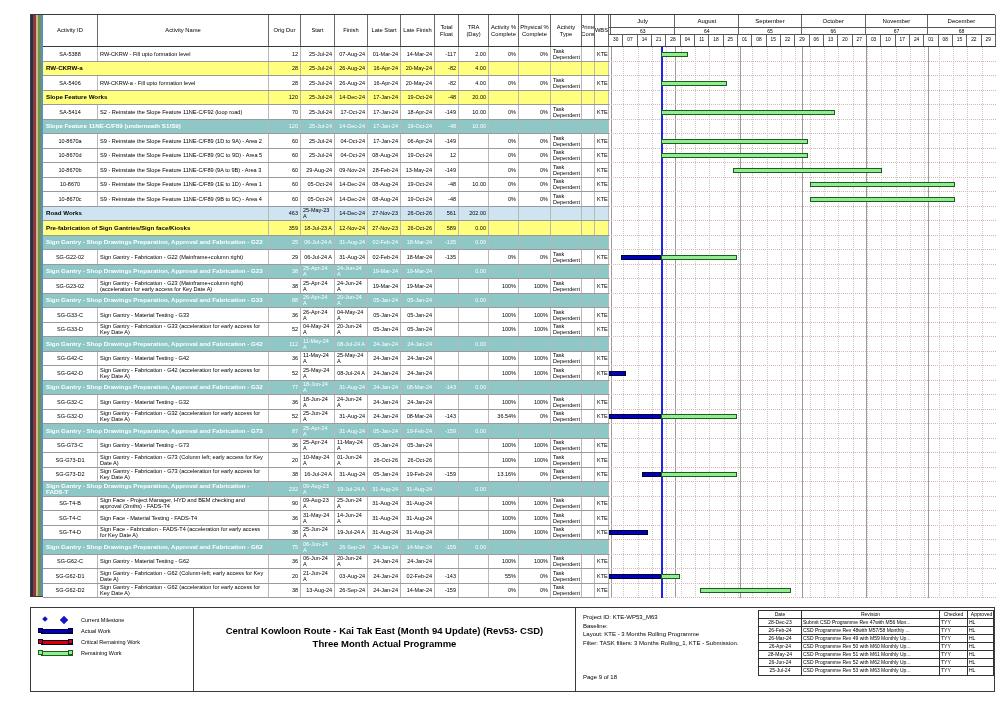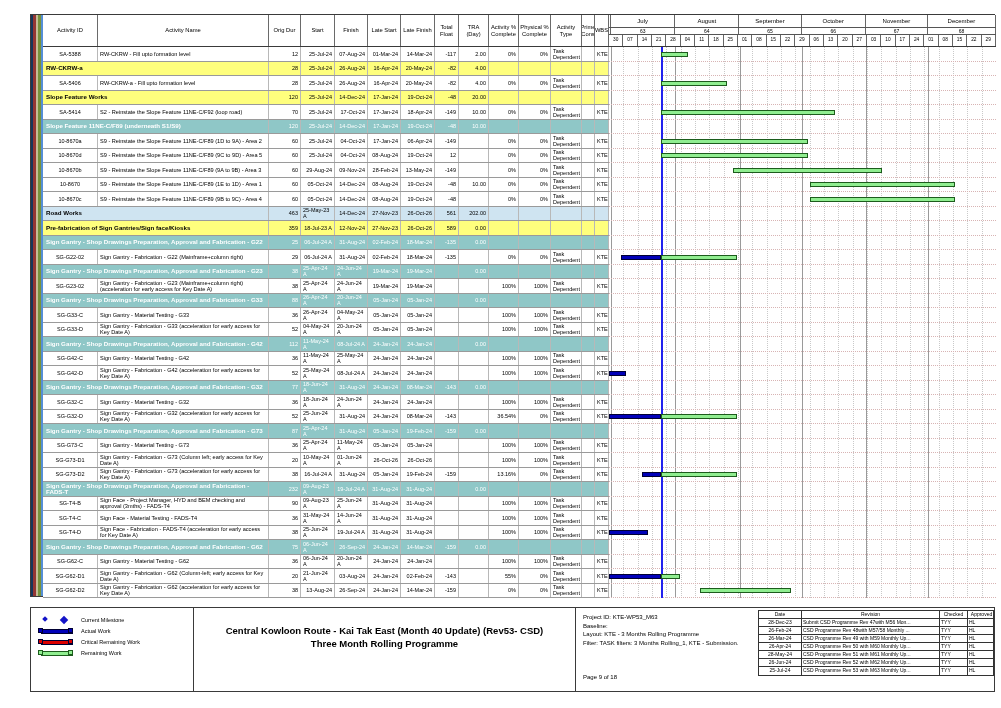--- a/index.html
+++ b/index.html
@@ -861,22 +861,22 @@
         <div class="leg-item" style="top: 40px;">
           <div class="leg-sym">
             <div class="leg-bar" style="left: 4px; width: 30px; background: rgb(144, 238, 144); border: 1px solid rgb(28, 92, 28);"></div>
             <div class="leg-cap" style="left: 1px; background: rgb(144, 238, 144); border: 1px solid rgb(28, 92, 28);"></div>
             <div class="leg-cap" style="left: 31px; background: rgb(144, 238, 144); border: 1px solid rgb(28, 92, 28);"></div>
           </div>
           <span class="leg-label">Remaining Work</span>
         </div>
       </div>
     <div class="title-box">
-      <div>Central Kowloon Route - Kai Tak East (Month 40 Update) (Rev53- CSD)</div>
-      <div>Three Month Rolling Programme</div>
+      <div>Central Kowloon Route - Kai Tak East (Month 94 Update) (Rev53- CSD)</div>
+      <div>Three Month Actual Programme</div>
     </div>
     <div class="info">
         <div class="info-line">Project ID: KTE-WP53_M63</div>
         <div class="info-line">Baseline:</div>
         <div class="info-line">Layout: KTE - 3 Months Rolling Programme</div>
         <div class="info-line">Filter: TASK filters: 3 Months Rolling_1, KTE - Submission.</div>
       </div>
     <div class="page-label">Page 9 of 18</div>
     <div class="revtable">
         <div class="rev-row rev-head">

